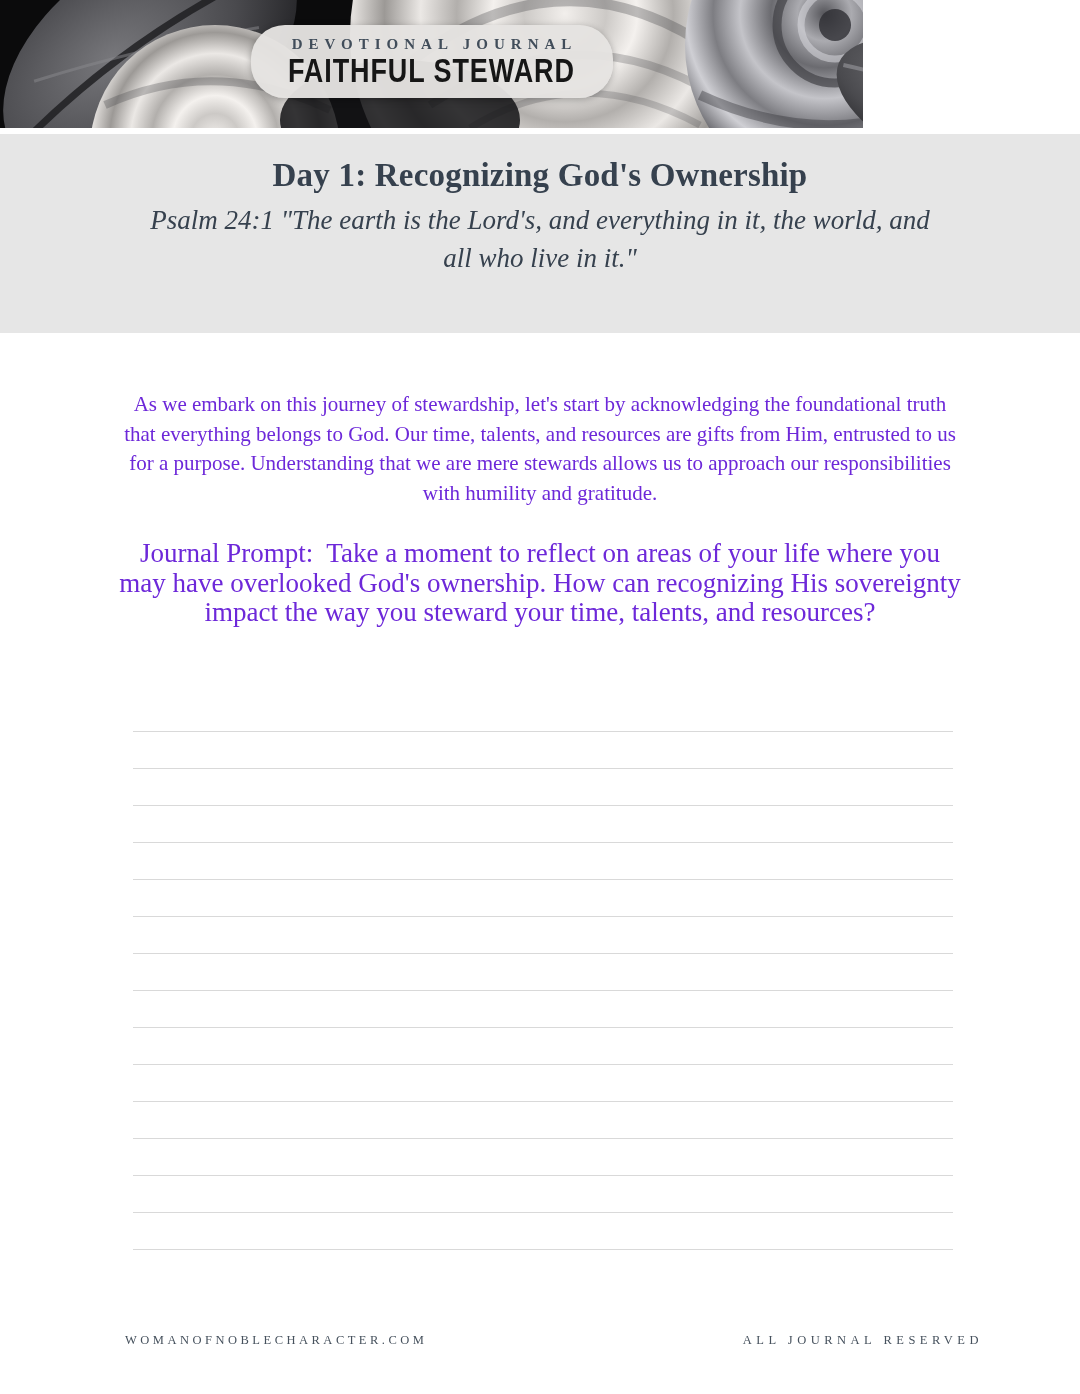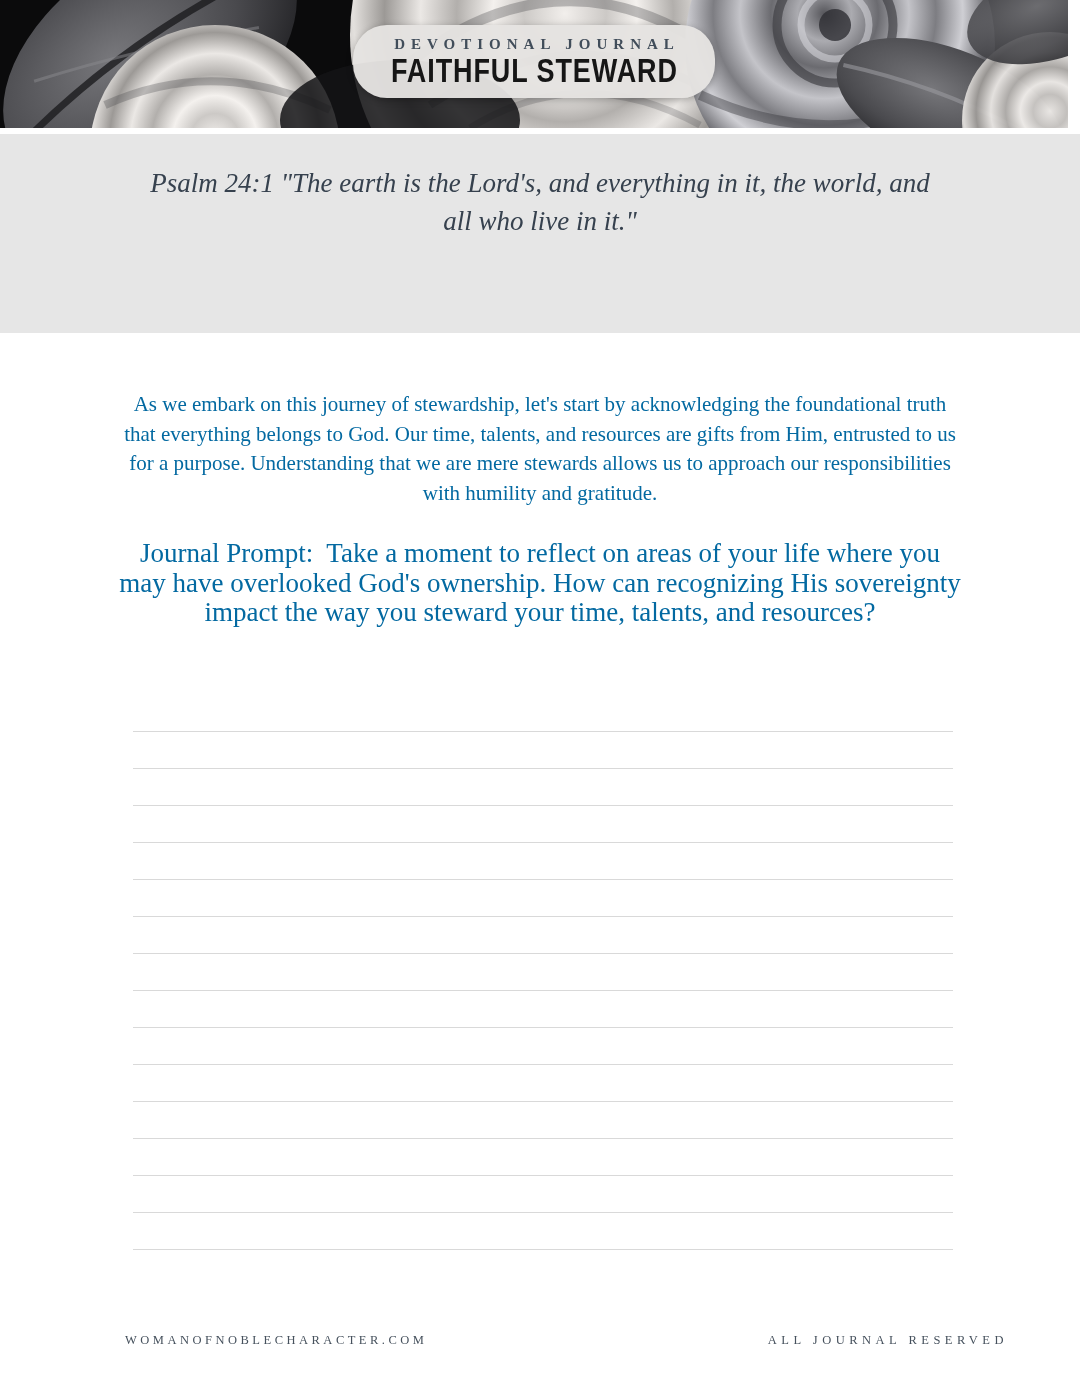--- a/index.html
+++ b/index.html
@@ -9,21 +9,21 @@
     width:1080px; height:1394px;
     margin:0 auto;
     background:#ffffff;
     font-family:"Liberation Serif", serif;
     overflow:hidden;
   }
 
   
   .header {
     position:relative;
-    width:1068px; height:128px;
+    width:863px; height:128px;
     background:#0b0b0c;
     overflow:hidden;
   }
   .header svg { display:block; width:1080px; height:128px; }
 
   .badge {
     position:absolute;
     left:50%; top:25px;
     transform:translateX(-50%);
     width:362px; height:73px;
@@ -69,21 +69,21 @@
   }
   .verse {
     margin:7px auto 0;
     max-width:790px;
     font-size:27px;
     font-style:italic;
     line-height:38px;
   }
 
   
-  .content { text-align:center; color:#0369a1; }
+  .content { text-align:center; color:#6d28d9; }
   .intro {
     margin:57px auto 0;
     max-width:848px;
     font-size:21px;
     line-height:29.5px;
   }
   .prompt {
     margin:31px auto 0;
     max-width:852px;
     font-size:27px;
@@ -100,21 +100,21 @@
     height:37px;
     border-bottom:1.5px solid #d9d9d9;
   }
 
   
   .footer {
     position:absolute;
     top:1333px; left:0; right:0;
     display:flex;
     justify-content:space-between;
-    padding-left:125px; padding-right:72px;
+    padding-left:125px; padding-right:97px;
     font-size:12.5px;
     color:#46515d;
   }
   .footer-left { letter-spacing:3.5px; }
   .footer-right { letter-spacing:4.5px; }
 </style>
 </head>
 <body>
 
 <div class="page">
@@ -185,20 +185,21 @@
       </g>
     </svg>
 
     <div class="badge">
       <div class="badge-eyebrow">DEVOTIONAL JOURNAL</div>
       <div class="badge-title">FAITHFUL STEWARD</div>
     </div>
   </div>
 
   <div class="title-band">
+    <div class="day-title">Day 1: Recognizing God's Ownership</div>
     <div class="verse">Psalm 24:1 "The earth is the Lord's, and everything in it, the world, and all who live in it."</div>
   </div>
 
   <div class="content">
     <p class="intro">As we embark on this journey of stewardship, let's start by acknowledging the foundational truth that everything belongs to God. Our time, talents, and resources are gifts from Him, entrusted to us for a purpose. Understanding that we are mere stewards allows us to approach our responsibilities with humility and gratitude.</p>
     <p class="prompt">Journal Prompt:  Take a moment to reflect on areas of your life where you may have overlooked God's ownership. How can recognizing His sovereignty impact the way you steward your time, talents, and resources?</p>
   </div>
 
   <div class="journal-lines">
       <div class="journal-line"></div>

